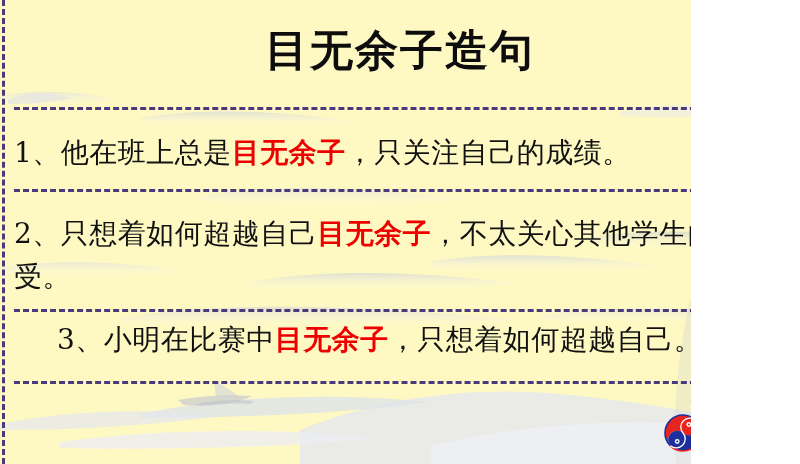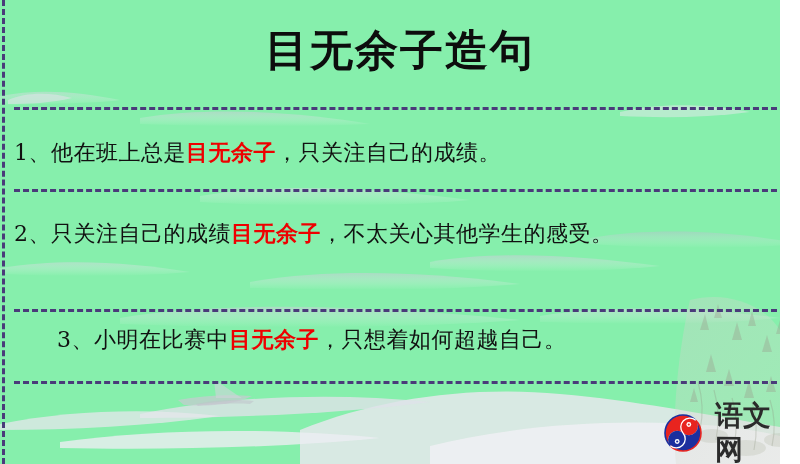--- a/index.html
+++ b/index.html
@@ -3,23 +3,23 @@
 <meta charset="utf-8">
 <title>目无余子造句</title>
 <style>
   html, body {
     margin: 0;
     padding: 0;
     background: #ffffff;
   }
   #page {
     position: relative;
-    width: 780px;
+    width: 691px;
     height: 464px;
-    background: #86efac;
+    background: #fef9c3;
     overflow: hidden;
     font-family: "DejaVu Serif", "Liberation Serif", serif;
   }
 
   
   .bg-layer {
     position: absolute;
     inset: 0;
     z-index: 0;
     pointer-events: none;
@@ -69,21 +69,21 @@
   .rule-0 { top: 107px; }
   .rule-1 { top: 189px; }
   .rule-2 { top: 309px; }
   .rule-3 { top: 381px; }
 
   .sentence {
     position: absolute;
     left: 14px;
     width: 756px;
     color: #111111;
-    font-size: 22px;
+    font-size: 28px;
     line-height: 43px;
     letter-spacing: 0.5px;
     font-family: "DejaVu Serif", "Liberation Serif", serif;
   }
   .s-0 { top: 131px; }
   .s-1 { top: 212px; }
   .s-2 { top: 318px; margin-left: 43px; }
 
   .idiom {
     color: #ee0000;
@@ -204,21 +204,21 @@
 
     <div class="rule rule-0"></div>
 
     <div class="sentence s-0">
       <span>1、</span><span>他在班上总是</span><span class="idiom">目无余子</span><span>，只关注自己的成绩。</span>
     </div>
 
     <div class="rule rule-1"></div>
 
     <div class="sentence s-1">
-      <span>2、</span><span>只关注自己的成绩</span><span class="idiom">目无余子</span><span>，不太关心其他学生的感受。</span>
+      <span>2、</span><span>只想着如何超越自己</span><span class="idiom">目无余子</span><span>，不太关心其他学生的感受。</span>
     </div>
 
     <div class="rule rule-2"></div>
 
     <div class="sentence s-2">
       <span>3、</span><span>小明在比赛中</span><span class="idiom">目无余子</span><span>，只想着如何超越自己。</span>
     </div>
 
     <div class="rule rule-3"></div>
   </div>

